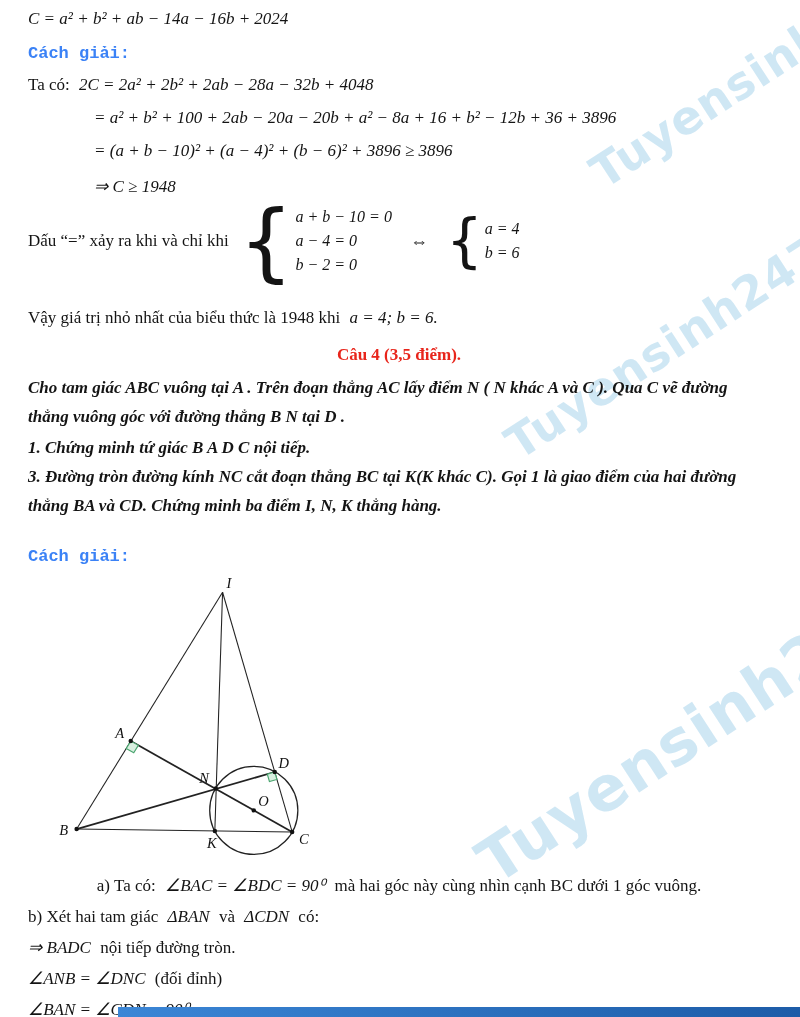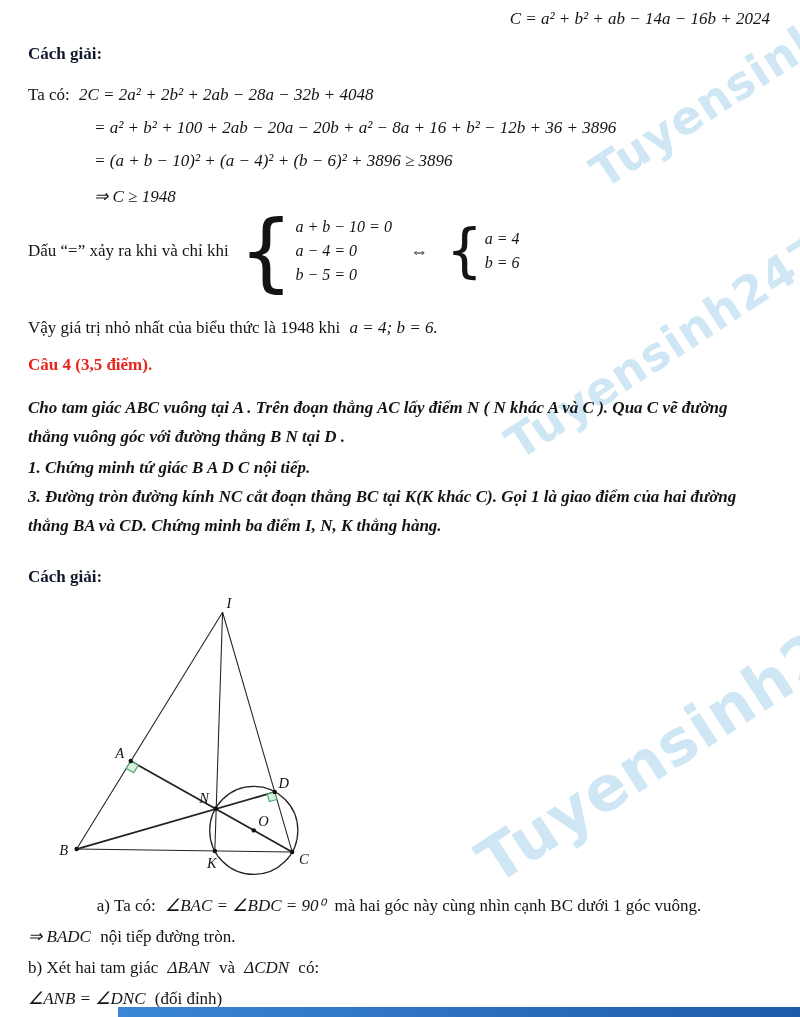--- a/index.html
+++ b/index.html
@@ -8,29 +8,29 @@
     background:#ffffff; font-family:"Liberation Serif", serif;
     font-size:17px; color:#141414;
   }
   .content { position:relative; z-index:2; padding:6px 30px 0 28px; }
   .wm {
     position:absolute; z-index:1; white-space:nowrap; pointer-events:none;
     font-family:"DejaVu Sans", sans-serif; font-weight:bold;
     color:rgba(130,192,226,0.38); transform:rotate(-33deg);
     letter-spacing:1px;
   }
-  .center { text-align:right; }
+  .center { text-align:left; }
   .m { font-style:italic; }
   .line { line-height:26px; }
   .line > span + span { margin-left:5px; }
-  .heading-blue { color:#0f172a; font-weight:bold; margin-top:10px; line-height:24px; }
+  .heading-blue { color:#3b82f6; font-weight:bold; margin-top:10px; line-height:24px;font-family:Liberation Mono, monospace; }
   .heading-red { color:#e8251b; font-weight:bold; margin-top:12px; line-height:24px; }
   .indent { margin-left:66px; }
-  .mt6 { margin-top:16px; } .mt7 { margin-top:7px; } .mt8 { margin-top:25px; }
-  .mt10 { margin-top:10px; } .mt12 { margin-top:12px; } .mt14 { margin-top:14px;text-align:center; }
+  .mt6 { margin-top:6px; } .mt7 { margin-top:7px; } .mt8 { margin-top:25px; }
+  .mt10 { margin-top:10px; } .mt12 { margin-top:12px;text-align:center; } .mt14 { margin-top:14px;text-align:center; }
   .mt2 { margin-top:2px; } .mt5 { margin-top:5px; }
   .stmt { font-weight:bold; font-style:italic; line-height:29px; }
   .dau-row { display:flex; align-items:center; column-gap:10px; margin-top:2px; height:78px; }
   .sys { display:inline-flex; align-items:center; }
   .brace { font-family:"DejaVu Sans", sans-serif; color:#141414; font-weight:normal; }
   .brace3 { font-size:86px; line-height:74px; }
   .brace2 { font-size:58px; line-height:50px; }
   .eqs { display:flex; flex-direction:column; margin-left:2px; }
   .eqs > span { line-height:24px; font-size:16px; }
   .iff { margin:0 8px; font-size:18px; }
@@ -75,21 +75,21 @@
       <span class="m">⇒ C ≥ 1948</span>
     </div>
 
     <div class="dau-row">
       <span>Dấu “=” xảy ra khi và chỉ khi</span>
       <span class="sys">
         <span class="brace brace3">{</span>
         <span class="eqs">
           <span class="m">a + b − 10 = 0</span>
           <span class="m">a − 4 = 0</span>
-          <span class="m">b − 5 = 0</span>
+          <span class="m">b − 2 = 0</span>
         </span>
       </span>
       <span class="iff">⇔</span>
       <span class="sys">
         <span class="brace brace2">{</span>
         <span class="eqs">
           <span class="m">a = 4</span>
           <span class="m">b = 6</span>
         </span>
       </span>
@@ -143,30 +143,30 @@
       </g>
     </svg>
 
     <div class="line mt14">
       <span>a) Ta có:</span>
       <span class="m">∠BAC = ∠BDC = 90⁰</span>
       <span>mà hai góc này cùng nhìn cạnh BC dưới 1 góc vuông.</span>
     </div>
 
     <div class="line mt5">
-      <span class="m">⇒ BADC</span>
-      <span>nội tiếp đường tròn.</span>
-    </div>
-
-    <div class="line mt5">
       <span>b) Xét hai tam giác</span>
       <span class="m">ΔBAN</span>
       <span>và</span>
       <span class="m">ΔCDN</span>
       <span>có:</span>
+    </div>
+
+    <div class="line mt5">
+      <span class="m">⇒ BADC</span>
+      <span>nội tiếp đường tròn.</span>
     </div>
 
     <div class="line mt5">
       <span class="m">∠ANB = ∠DNC</span>
       <span>(đối đỉnh)</span>
     </div>
 
     <div class="line mt5">
       <span class="m">∠BAN = ∠CDN = 90⁰</span>
     </div>

